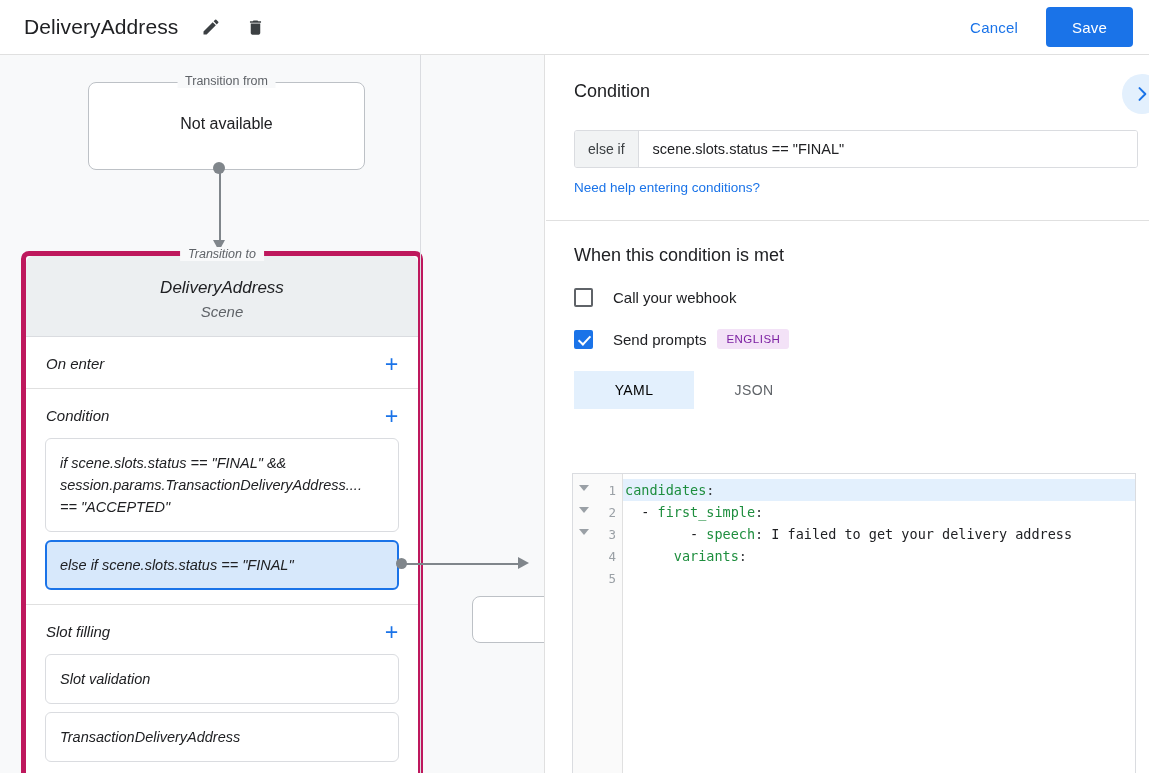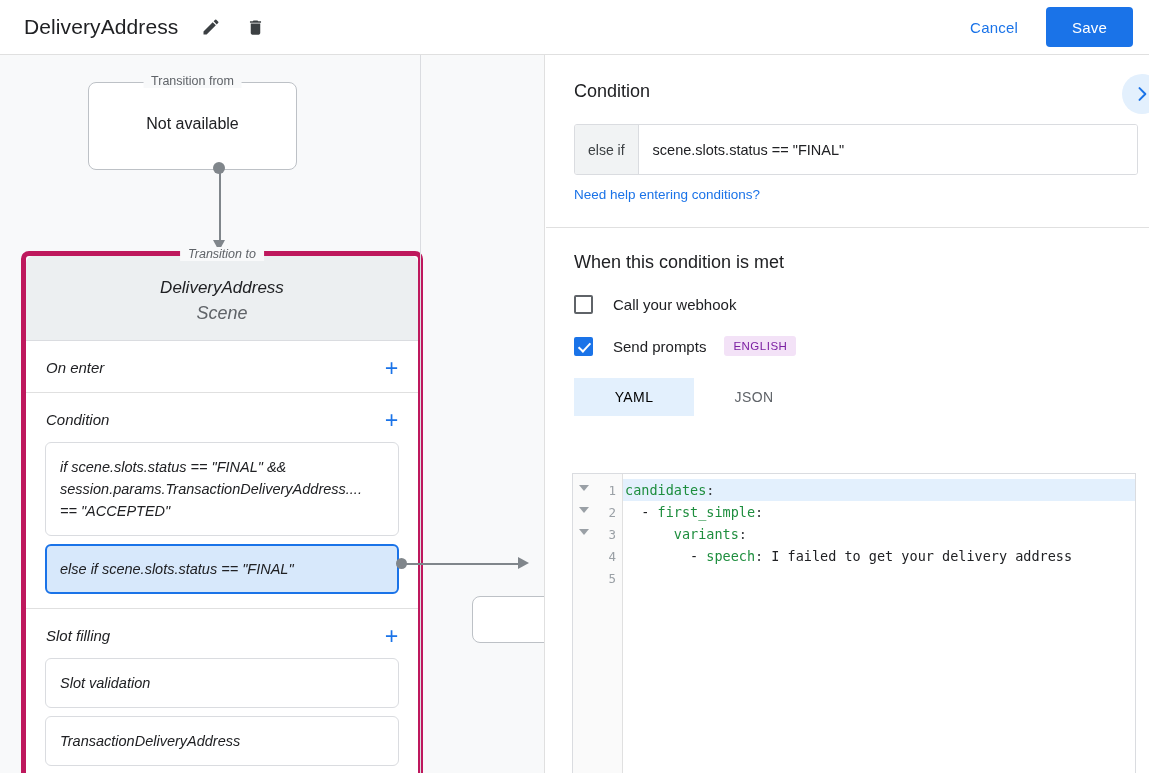--- a/index.html
+++ b/index.html
@@ -90,21 +90,21 @@
     top: -9px;
     left: 50%;
     transform: translateX(-50%);
     background: #f8f9fa;
     padding: 0 8px;
     font-size: 12.5px;
     color: #5f6368;
     white-space: nowrap;
   }
   #transition-from-box {
-    left: 88px; top: 27px; width: 209px; height: 88px;
+    left: 88px; top: 27px; width: 277px; height: 88px;
   }
   #transition-from-label {
     position: absolute; top: 32px; left: 0; width: 100%;
     text-align: center;
     font-size: 16px; color: #202124;
   }
   #connector-dot {
     position: absolute; left: 213px; top: 107px;
     width: 12px; height: 12px; border-radius: 50%;
     background: #80868b;
@@ -135,21 +135,21 @@
     font-size: 12.5px; color: #5f6368; white-space: nowrap;
   }
   #scene-header {
     background: #eceff1;
     border-radius: 7px 7px 0 0;
     padding: 22px 0 16px;
     text-align: center;
     border-bottom: 1px solid #dadce0;
   }
   #scene-name { font-size: 17px; color: #202124; }
-  #scene-subtitle { font-size: 18px; color: #5f6368; margin-top: 5px; }
+  #scene-subtitle { font-size: 15px; color: #5f6368; margin-top: 5px; }
 
   .section {
     border-bottom: 1px solid #e0e0e0;
     padding: 0 0 14px 0;
   }
   .section:last-child { border-bottom: none; }
   .section-head {
     display: flex; align-items: center;
     padding: 18px 20px 6px 20px;
   }
@@ -219,24 +219,24 @@
   #condition-section {
     padding: 26px 28px 24px 28px;
     border-bottom: 1px solid #e0e0e0;
     position: relative;
   }
   #condition-heading {
     font-size: 18px; color: #202124; font-weight: 400;
   }
   #condition-input-row {
     display: flex;
-    margin-top: 22px;
+    margin-top: 28px;
     border: 1px solid #dadce0;
     border-radius: 3px;
-    height: 51px;
+    height: 38px;
     width: 564px;
     overflow: hidden;
   }
   #condition-prefix {
     background: #f1f3f4;
     border-right: 1px solid #dadce0;
     display: flex; align-items: center;
     padding: 0 13px;
     font-size: 14px;
     color: #3c4043;
@@ -296,21 +296,21 @@
     border: solid #ffffff;
     border-width: 0 2px 2px 0;
     transform: rotate(43deg);
   }
   .check-label {
     margin-left: 20px;
     font-size: 15px;
     color: #202124;
   }
   #lang-badge {
-    margin-left: 18px;
+    margin-left: 11px;
     background: #f3e2f7;
     color: #7b1fa2;
     font-size: 11.5px;
     letter-spacing: .5px;
     padding: 4px 9px;
     border-radius: 3px;
     font-weight: 500;
   }
   #prompt-help-text {
     margin-top: 14px;
@@ -537,17 +537,17 @@
       <div class="gutter-row">
         <span>4</span>
       </div>
       <div class="gutter-row">
         <span>5</span>
       </div>
     </div>
   <div id="code-lines">
       <div class="code-row highlight"><span class="tok-key">candidates</span><span class="tok-punct">:</span></div>
       <div class="code-row">  - <span class="tok-key">first_simple</span><span class="tok-punct">:</span></div>
+      <div class="code-row">        - <span class="tok-key">speech</span><span class="tok-punct">:</span><span class="tok-plain"> I failed to get your delivery address</span></div>
       <div class="code-row">      <span class="tok-key">variants</span><span class="tok-punct">:</span></div>
-      <div class="code-row">        - <span class="tok-key">speech</span><span class="tok-punct">:</span><span class="tok-plain"> I failed to get your delivery address</span></div>
       <div class="code-row"></div>
     </div>
 </div>
 
 </body></html>

